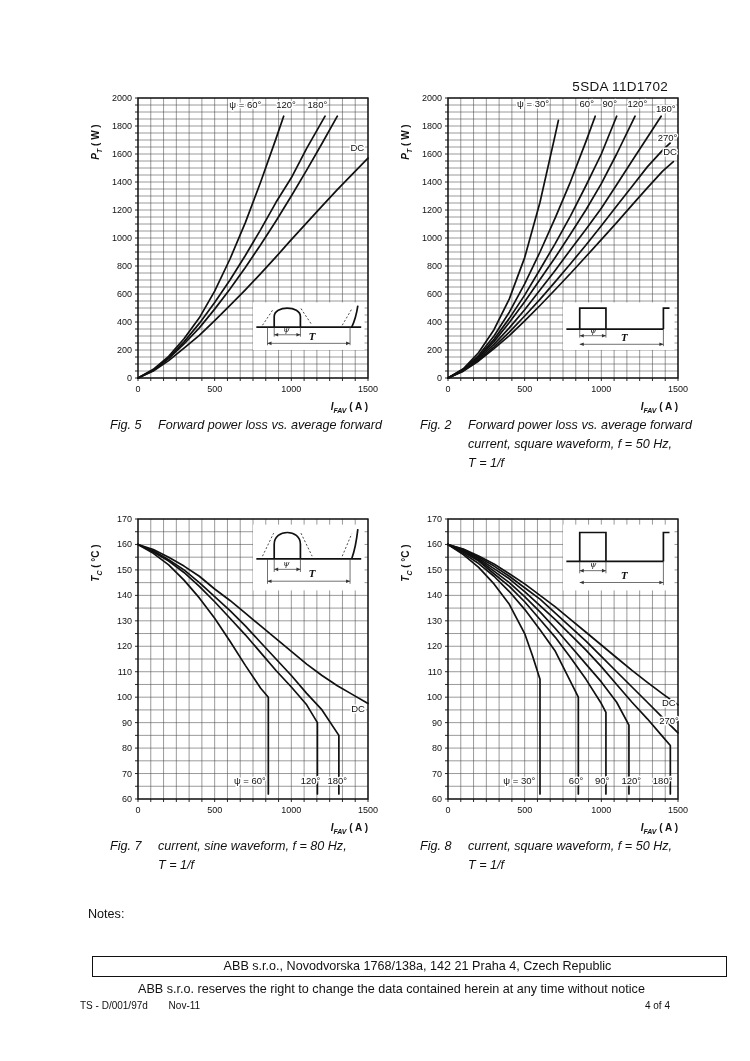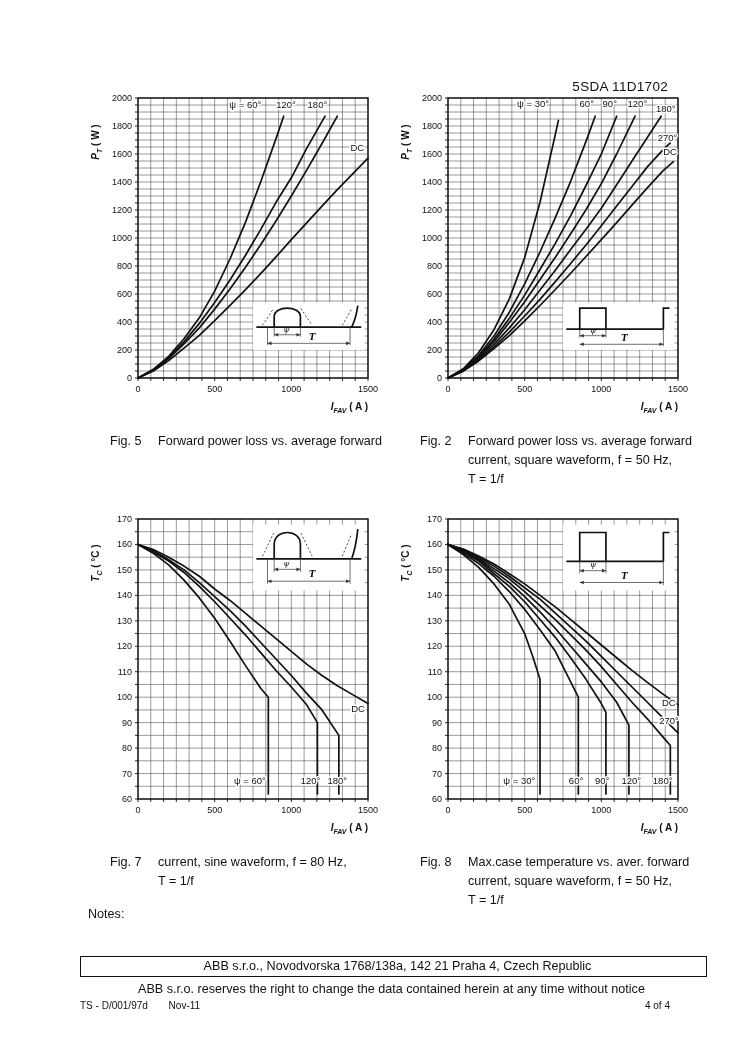--- a/index.html
+++ b/index.html
@@ -1,26 +1,26 @@
 <!DOCTYPE html>
 <html><head>
 <meta charset="utf-8">
 <style>
   html,body{margin:0;padding:0;background:#fff;}
   body{width:750px;height:1061px;position:relative;font-family:"Liberation Sans",sans-serif;color:#111;}
   .abs{position:absolute;}
   #doc-number{top:42px;left:0;width:668px;text-align:right;font-size:13.5px;letter-spacing:.3px;margin-top:37px;}
   .fig{position:absolute;width:305px;}
   .chart{width:300px;height:332px;}
-  .caption{display:flex;margin-top:16px;font-size:12.6px;line-height:19px;}
+  .caption{display:flex;font-style:italic;font-size:12.6px;line-height:19px;}
   .fig-label{margin-left:22px;width:36px;flex:none;}
   .cap-lines{margin-left:12px;}
   .cap-line{display:block;}
   #notes{top:907px;left:88px;font-size:12.6px;}
-  #footer-box{top:956px;left:80px;width:617px;border:1.6px solid #111;text-align:center;font-size:12.6px;padding:2px 0 3px 8px;}
+  #footer-box{top:956px;left:92px;width:617px;border:1.6px solid #111;text-align:center;font-size:12.6px;padding:2px 0 3px 16px;}
   #disclaimer{top:982px;left:83px;width:617px;text-align:center;font-size:12.6px;}
   #bottom-row{top:1000px;left:80px;width:602px;font-size:10px;}
   #doc-ref{margin-right:18px;}
   #page-info{position:absolute;right:12px;top:0;}
   svg{overflow:visible;}
 </style>
 </head>
 <body>
 
 <div class="abs" id="doc-number">5SDA 11D1702</div>
@@ -655,21 +655,20 @@
         <text x="178.03333333333333" y="278.72727272727275" text-anchor="middle" font-size="9.5" fill="#111" style="paint-order:stroke;stroke:#fff;stroke-width:3px;stroke-linejoin:round">60°</text>
         <text x="204.10000000000002" y="278.72727272727275" text-anchor="middle" font-size="9.5" fill="#111" style="paint-order:stroke;stroke:#fff;stroke-width:3px;stroke-linejoin:round">90°</text>
         <text x="233.23333333333332" y="278.72727272727275" text-anchor="middle" font-size="9.5" fill="#111" style="paint-order:stroke;stroke:#fff;stroke-width:3px;stroke-linejoin:round">120°</text>
         <text x="264.66666666666663" y="278.72727272727275" text-anchor="middle" font-size="9.5" fill="#111" style="paint-order:stroke;stroke:#fff;stroke-width:3px;stroke-linejoin:round">180°</text>
         <text x="270.79999999999995" y="201.0909090909091" text-anchor="middle" font-size="9.5" fill="#111" style="paint-order:stroke;stroke:#fff;stroke-width:3px;stroke-linejoin:round">DC</text>
         <text x="271.1066666666667" y="218.9090909090909" text-anchor="middle" font-size="9.5" fill="#111" style="paint-order:stroke;stroke:#fff;stroke-width:3px;stroke-linejoin:round">270°</text>
       </svg></div>
   <div class="caption">
     <span class="fig-label">Fig. 8</span>
     <span class="cap-lines">
-      <span class="cap-line">Max.case temperature vs. aver. forward</span>
       <span class="cap-line">current, square waveform, f = 50 Hz,</span>
       <span class="cap-line">T = 1/f</span>
     </span>
   </div>
 </div>
 
 <div class="abs" id="notes">Notes:</div>
 
 <div class="abs" id="footer-box">
   <span>ABB s.r.o., Novodvorska 1768/138a, 142 21 Praha 4, Czech Republic</span>

